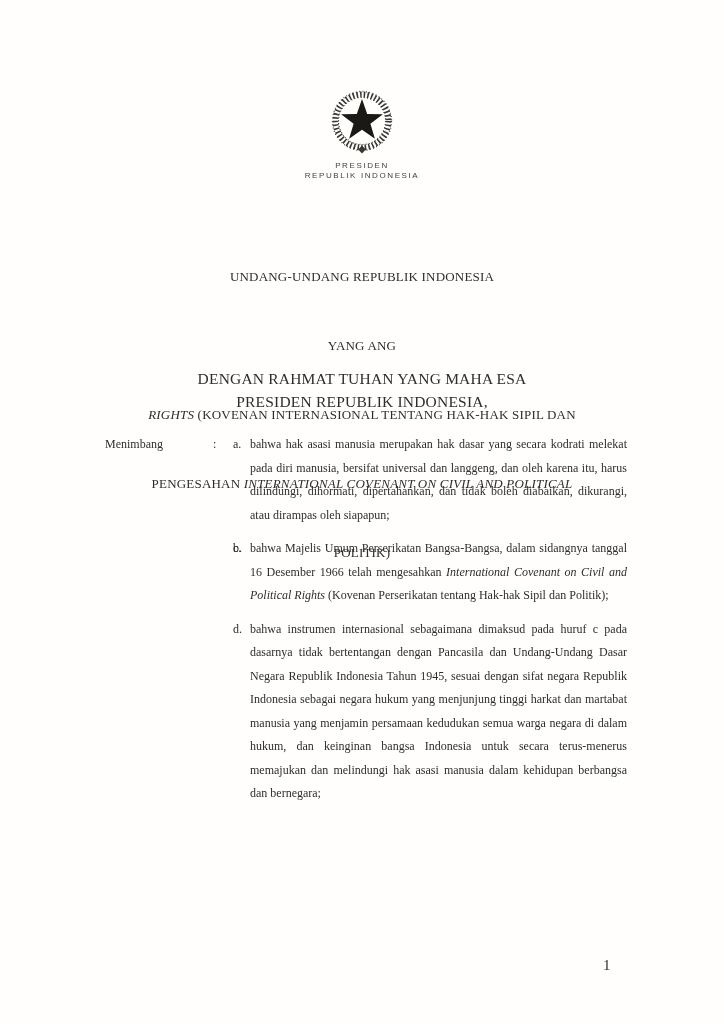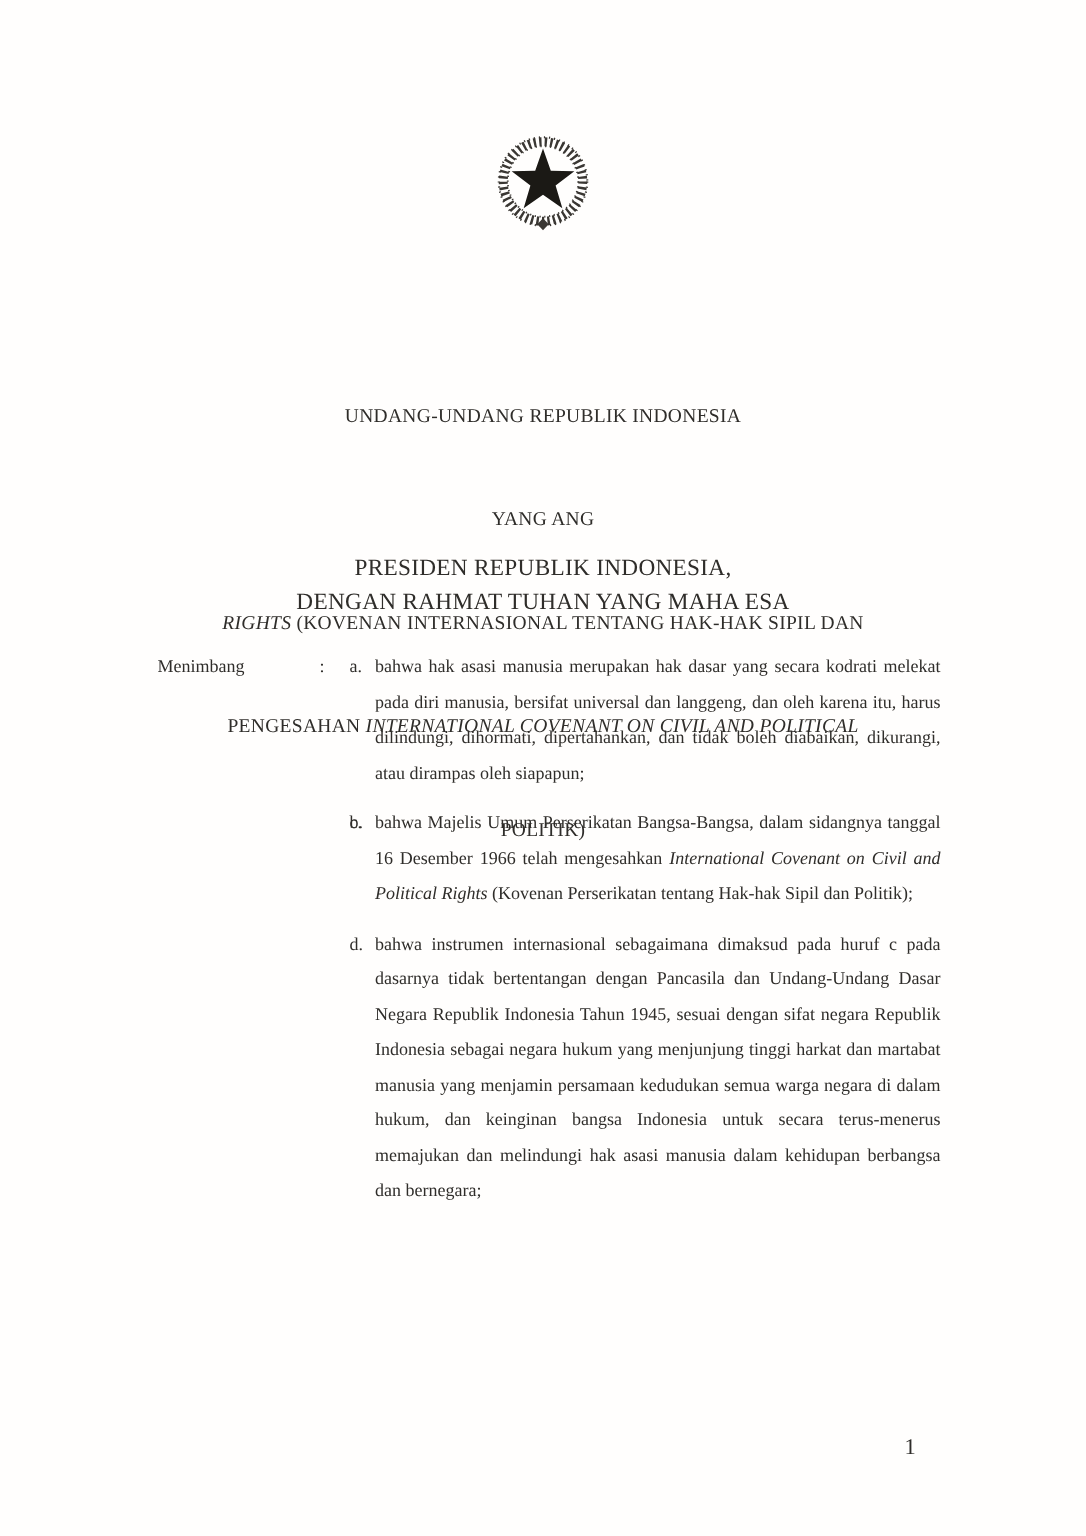--- a/index.html
+++ b/index.html
@@ -77,33 +77,37 @@
 <div class="page">
 
   <div class="emblem">
     <svg width="66" height="66" viewBox="0 0 66 66">
       <circle cx="33" cy="31" r="26.5" fill="none" stroke="#3a3733" stroke-width="6" stroke-dasharray="1.6 2.1"></circle>
       <circle cx="33" cy="31" r="29.5" fill="none" stroke="#3a3733" stroke-width="1.4" stroke-dasharray="0.8 2.6"></circle>
       <circle cx="33" cy="31" r="23.5" fill="none" stroke="#3a3733" stroke-width="1.2" stroke-dasharray="0.8 2.4"></circle>
       <polygon points="33,9 38.2,23.9 53.9,24.2 41.4,33.7 45.9,48.8 33,39.8 20.1,48.8 24.6,33.7 12.1,24.2 27.8,23.9" fill="#1b1915"></polygon>
       <polygon points="33,55.5 36.8,59.5 33,63.5 29.2,59.5" fill="#3a3733"></polygon>
     </svg>
+    <div class="emblem-caption">
+      <div>PRESIDEN</div>
+      <div>REPUBLIK INDONESIA</div>
+    </div>
   </div>
 
   <div class="title-block">
     <div>UNDANG-UNDANG REPUBLIK INDONESIA</div>
     <div>YANG ANG</div>
     <div><span class="italic">RIGHTS</span><span> (KOVENAN INTERNASIONAL TENTANG HAK-HAK SIPIL DAN</span></div>
     <div><span>PENGESAHAN </span><span class="italic">INTERNATIONAL COVENANT ON CIVIL AND POLITICAL</span></div>
     <div>POLITIK)</div>
   </div>
 
   <div class="preamble">
+    <div>DENGAN RAHMAT TUHAN YANG MAHA ESA</div>
     <div>PRESIDEN REPUBLIK INDONESIA,</div>
-    <div>DENGAN RAHMAT TUHAN YANG MAHA ESA</div>
   </div>
 
   <div class="considerations">
     <div class="c-label">Menimbang</div>
     <div class="c-colon">:</div>
     <div class="c-items">
 
       <div class="c-item">
         <span class="c-letter">a.</span>
         <span>bahwa hak asasi manusia merupakan hak dasar yang secara kodrati melekat pada diri manusia, bersifat universal dan langgeng, dan oleh karena itu, harus dilindungi, dihormati, dipertahankan, dan tidak boleh diabaikan, dikurangi, atau dirampas oleh siapapun;</span>

